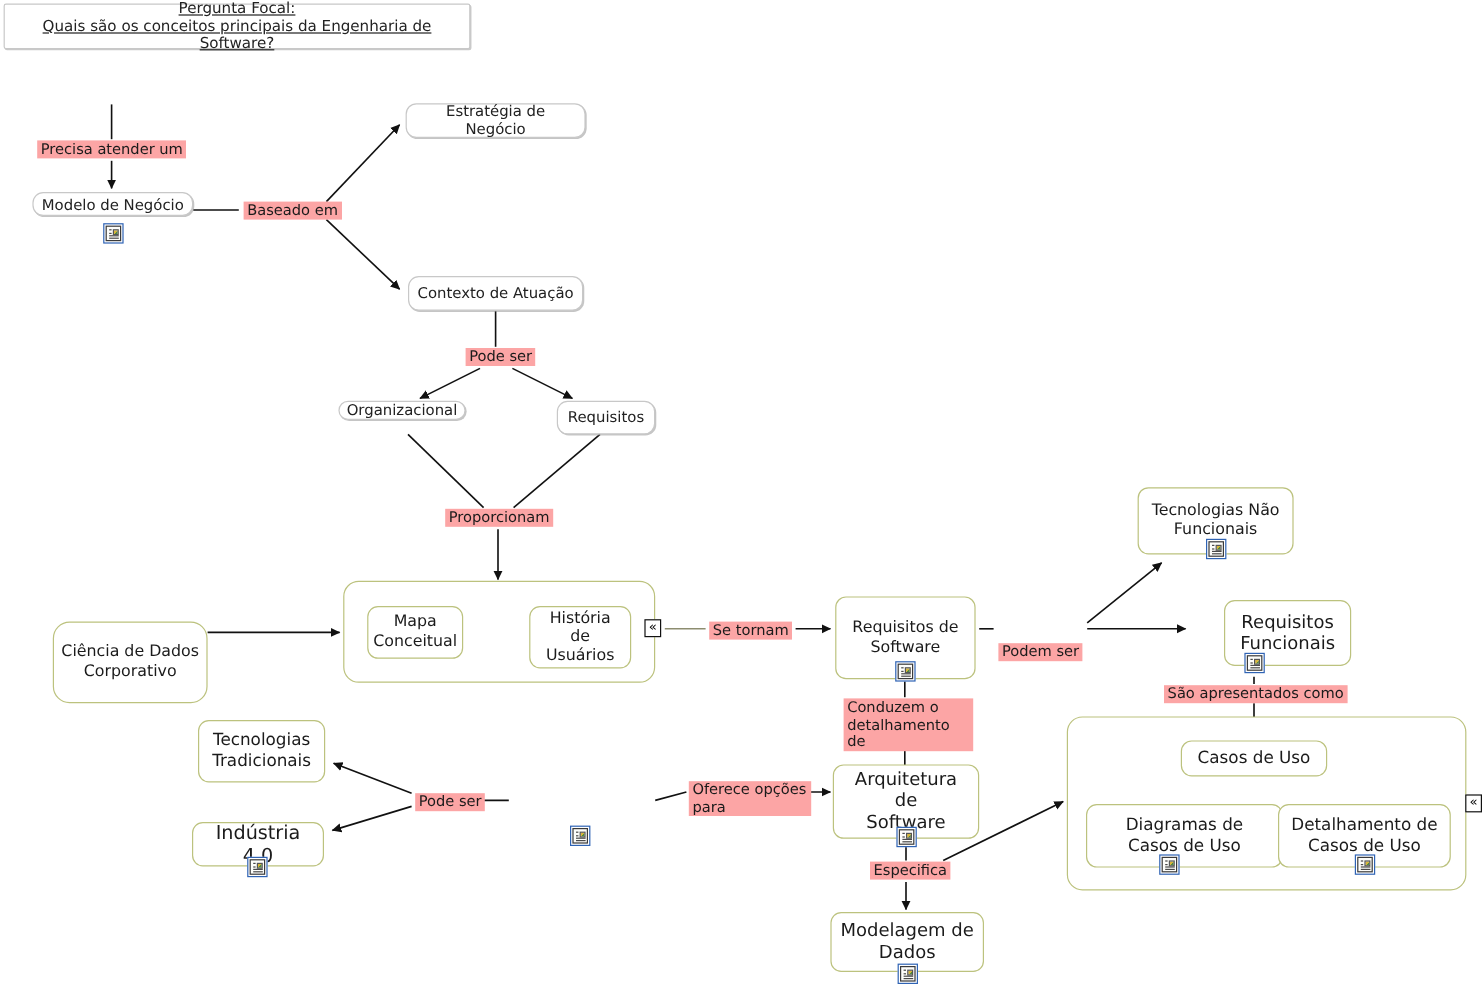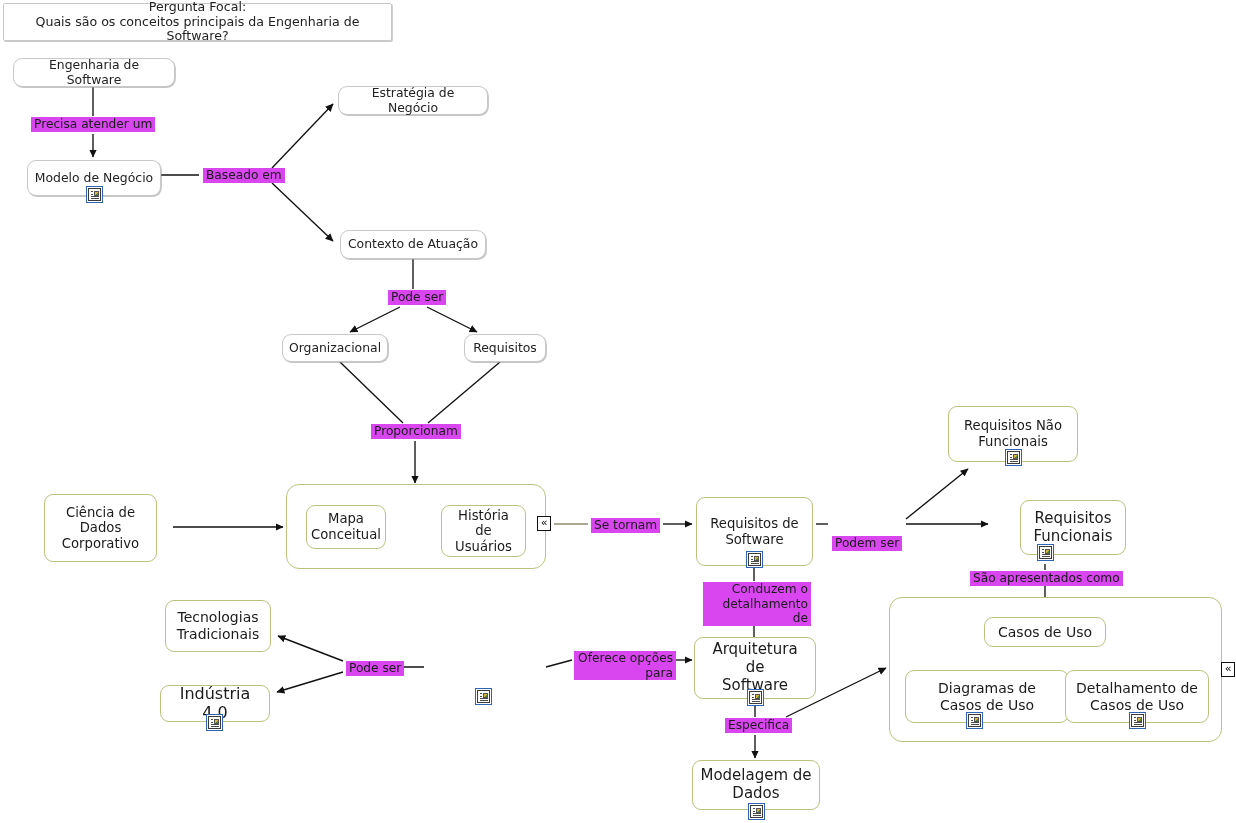--- a/index.html
+++ b/index.html
@@ -64,30 +64,31 @@
     border-radius: 13px;
     background: #ffffff;
     z-index: 2;
   }
   .n-focal {
     border: 1.6px solid #c8c8c8;
     box-shadow: 0.9px 0.9px 0 rgba(150,150,150,0.5);
     border-radius: 2px;
     font-size: 12.6px;
     color: #222;
+    text-decoration: underline;
   }
 
   
   .linklabel {
     position: absolute;
     font-size: 12.2px;
     color: #1b1b1b;
-    background: #d946ef;
+    background: #fca5a5;
     padding: 0 3px;
-    text-align: right;
+    text-align: left;
     white-space: pre-line;
     line-height: 1.2;
     z-index: 4;
   }
 
   
   .docicon {
     position: absolute;
     width: 17px;
     height: 17px;
@@ -215,25 +216,22 @@
 
   <div class="node n-focal" style="left:3px; top:3px; width:389px; height:38px; flex-direction:column;">
     <span class="lbl">Pergunta Focal:</span>
     <span class="lbl">Quais são os conceitos principais da Engenharia de Software?</span>
   </div>
 
   <div class="node n-group" style="left:286px; top:484px; width:260px; height:85px;"></div>
 
   <div class="node n-group" style="left:889px; top:597px; width:333px; height:145px;"></div>
 
-  <div class="node n-grey" style="left:13px; top:58px; width:162px; height:29px;">
-    <span class="lbl">Engenharia de Software</span>
-  </div>
-
-  <div class="node n-grey" style="left:27px; top:160px; width:134px; height:36px;">
+
+  <div class="node n-grey" style="left:27px; top:160px; width:134px; height:20px;align-items:flex-end;">
     <span class="lbl">Modelo de Negócio</span>
   </div>
   <div class="docicon" style="left:86px; top:186px;">
     <div class="sheet">
         <span class="pic"></span>
         <i class="l1"></i>
         <i class="l2"></i>
         <i class="l3"></i>
         <i class="l4"></i>
         <i class="l5"></i>
@@ -241,29 +239,29 @@
   </div>
 
   <div class="node n-grey" style="left:338px; top:86px; width:150px; height:29px;">
     <span class="lbl">Estratégia de Negócio</span>
   </div>
 
   <div class="node n-grey" style="left:340px; top:230px; width:146px; height:29px;">
     <span class="lbl">Contexto de Atuação</span>
   </div>
 
-  <div class="node n-grey" style="left:282px; top:334px; width:106px; height:28px;">
+  <div class="node n-grey" style="left:282px; top:334px; width:106px; height:16px;">
     <span class="lbl">Organizacional</span>
   </div>
 
   <div class="node n-grey" style="left:464px; top:334px; width:82px; height:28px;">
     <span class="lbl">Requisitos</span>
   </div>
 
-  <div class="node n-olive" style="left:44px; top:494px; width:113px; height:68px;">
+  <div class="node n-olive" style="left:44px; top:518px; width:129px; height:68px;border-radius:14px;">
     <span class="lbl">Ciência de Dados
 Corporativo</span>
   </div>
 
   <div class="node n-olive" style="left:306px; top:505px; width:80px; height:44px;">
     <span class="lbl">Mapa
 Conceitual</span>
   </div>
 
   <div class="node n-olive" style="left:441px; top:505px; width:85px; height:52px;">
@@ -280,21 +278,21 @@
         <span class="pic"></span>
         <i class="l1"></i>
         <i class="l2"></i>
         <i class="l3"></i>
         <i class="l4"></i>
         <i class="l5"></i>
       </div>
   </div>
 
   <div class="node n-olive" style="left:948px; top:406px; width:130px; height:56px;">
-    <span class="lbl">Requisitos Não
+    <span class="lbl">Tecnologias Não
 Funcionais</span>
   </div>
   <div class="docicon" style="left:1005px; top:449px;">
     <div class="sheet">
         <span class="pic"></span>
         <i class="l1"></i>
         <i class="l2"></i>
         <i class="l3"></i>
         <i class="l4"></i>
         <i class="l5"></i>

